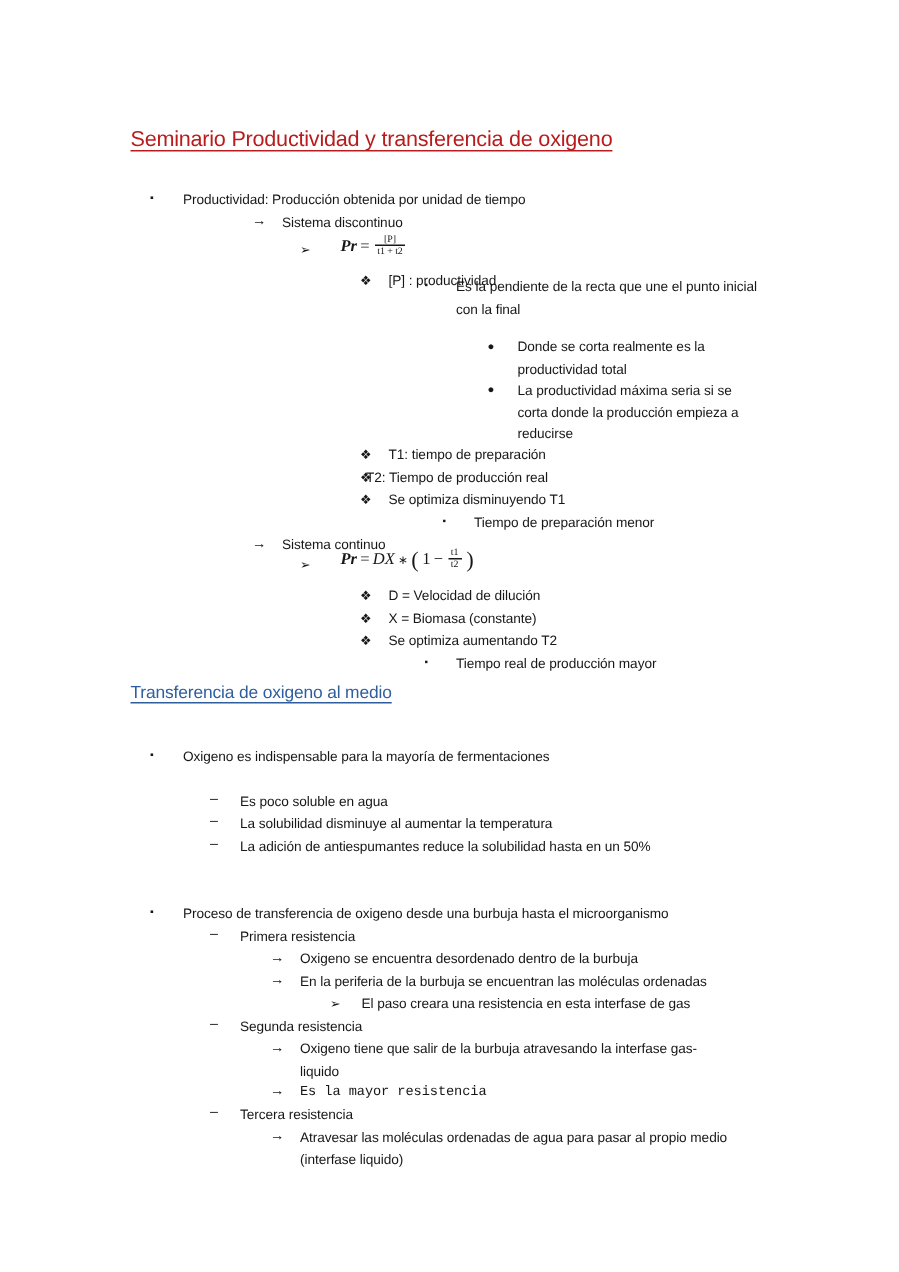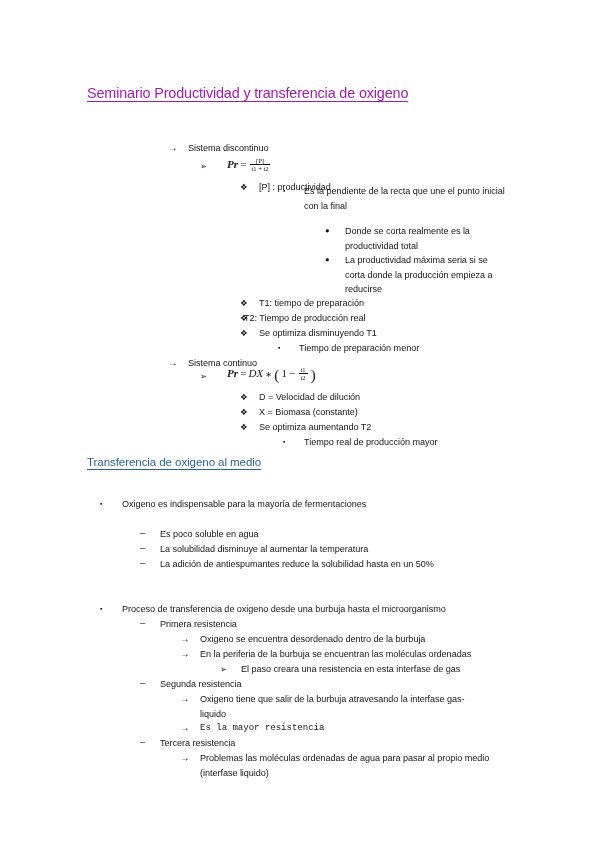--- a/index.html
+++ b/index.html
@@ -20,21 +20,21 @@
     inset: 0;
     background: #ffffff;
   }
 
   
   .h1 {
     position: absolute;
     left: 87px;
     top: 85px;
     font-size: 14.4px;
-    color: #a21caf;
+    color: #b91c1c;
     text-decoration: underline;
     text-underline-offset: 3px;
     letter-spacing: -0.15px;
     white-space: nowrap;
   }
   .h2 {
     position: absolute;
     left: 87px;
     top: 455px;
     font-size: 11.6px;
@@ -101,20 +101,24 @@
     line-height: 0;
   }
 </style>
 </head>
 <body>
 
 <div class="page">
 
   <div class="h1">Seminario Productividad y transferencia de oxigeno</div>
 
+  <div class="row" style="left:100px; top:126px; width:380px;">
+    <span class="bullet b-disc" style="left:0;">▪</span>
+    <span class="txt" style="margin-left:22px;">Productividad: Producción obtenida por unidad de tiempo</span>
+  </div>
 
   <div class="row" style="left:168px; top:141px; width:320px;">
     <span class="bullet b-arrow" style="left:0;">→</span>
     <span class="txt" style="margin-left:20px;">Sistema discontinuo</span>
   </div>
 
   <div class="row" style="left:200px; top:157px; width:300px; height:26px;">
     <span class="bullet b-arrowhead" style="left:0; top:2px;">➢</span>
     <span class="math" style="left:27px; top:0;">
       <span class="lead">Pr</span>
@@ -154,21 +158,21 @@
   <div class="row" style="left:240px; top:311px; width:280px;">
     <span class="bullet b-diamond" style="left:0;">❖</span>
     <span class="txt" style="margin-left:4px;">T2: Tiempo de producción real</span>
   </div>
 
   <div class="row" style="left:240px; top:326px; width:280px;">
     <span class="bullet b-diamond" style="left:0;">❖</span>
     <span class="txt" style="margin-left:19px;">Se optimiza disminuyendo T1</span>
   </div>
 
-  <div class="row" style="left:278px; top:341px; width:250px;">
+  <div class="row" style="left:295px; top:341px; width:250px;">
     <span class="bullet b-square" style="left:0;">▪</span>
     <span class="txt" style="margin-left:21px;">Tiempo de preparación menor</span>
   </div>
 
   <div class="row" style="left:168px; top:356px; width:320px;">
     <span class="bullet b-arrow" style="left:0;">→</span>
     <span class="txt" style="margin-left:20px;">Sistema continuo</span>
   </div>
 
   <div class="row" style="left:200px; top:366px; width:300px; height:26px;">
@@ -273,16 +277,16 @@
     <span class="txt" style="margin-left:20px;font-family:Liberation Mono, monospace;">Es la mayor resistencia</span>
   </div>
 
   <div class="row" style="left:140px; top:736px; width:360px;">
     <span class="bullet b-dash" style="left:0; top:-1px;">–</span>
     <span class="txt" style="margin-left:20px;">Tercera resistencia</span>
   </div>
 
   <div class="row" style="left:180px; top:751px; width:320px;">
     <span class="bullet b-arrow" style="left:0;">→</span>
-    <span class="txt" style="margin-left:20px;">Problemas las moléculas ordenadas de agua para pasar al propio medio (interfase liquido)</span>
+    <span class="txt" style="margin-left:20px;">Atravesar las moléculas ordenadas de agua para pasar al propio medio (interfase liquido)</span>
   </div>
 
 </div>
 
 </body></html>

